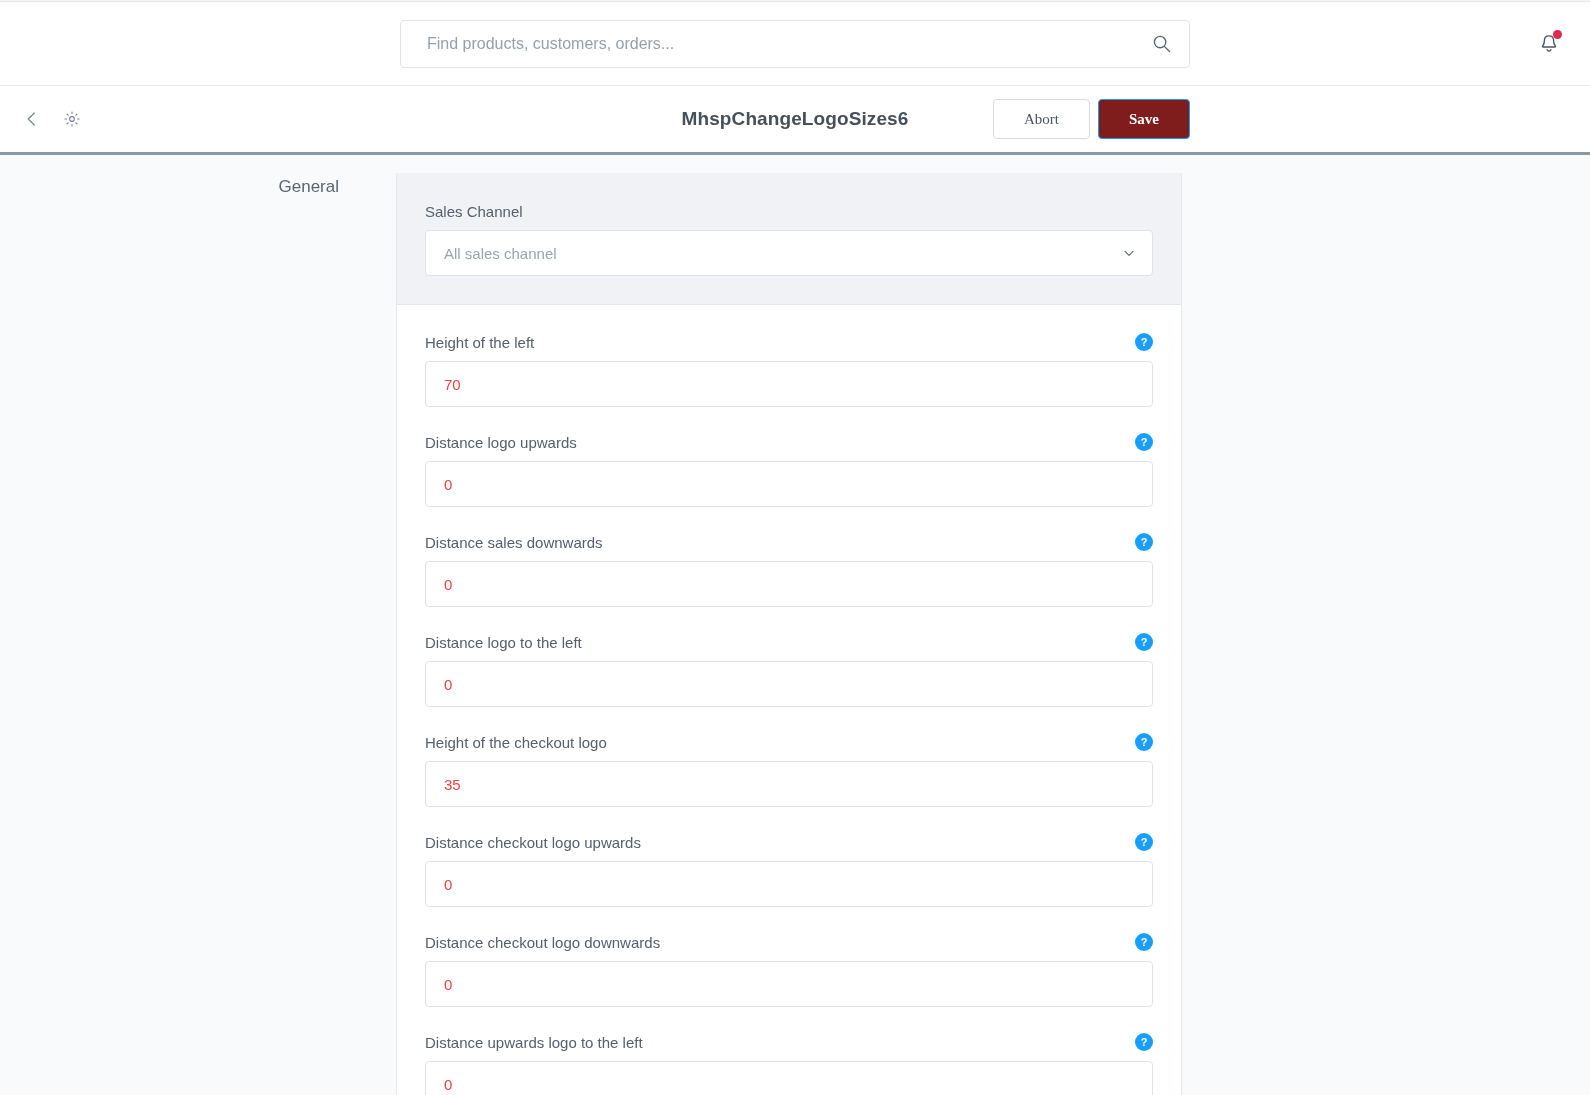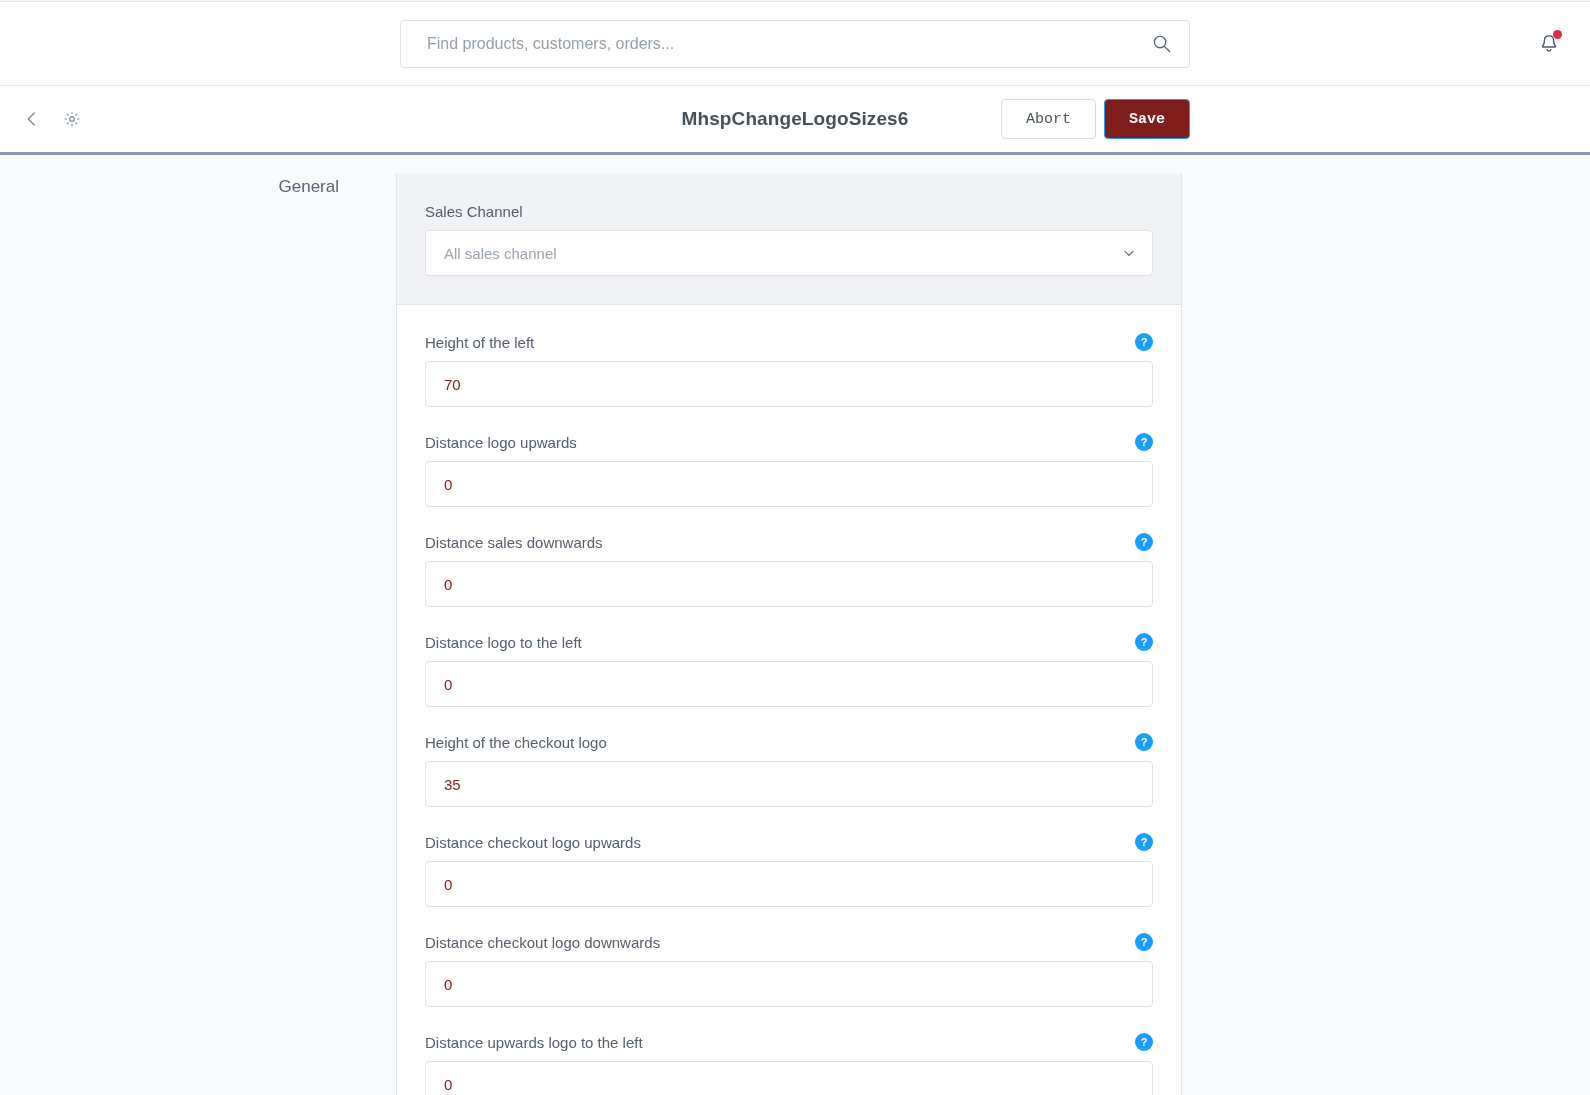--- a/index.html
+++ b/index.html
@@ -152,23 +152,23 @@
     align-items: center;
     gap: 8px;
     padding-right: 400px;
     position: relative;
     z-index: 2;
   }
 
   .btn {
     height: 40px;
     min-width: 84px;
-    padding: 0 24px;
+    padding: 0 30px;
     border-radius: 4px;
-    font-family: Liberation Mono, monospace;
+    font-family: Liberation Serif, serif;
     font-size: 15px;
     cursor: pointer;
     display: flex;
     align-items: center;
     justify-content: center;
   }
   .btn-ghost {
     background: #ffffff;
     border: 1px solid #d8dde3;
     color: #4a545b;
@@ -255,21 +255,21 @@
 
   .input {
     width: 100%;
     height: 46px;
     border: 1px solid #dfe3e8;
     border-radius: 4px;
     background: #ffffff;
     padding: 0 18px;
     font-family: "Liberation Sans", sans-serif;
     font-size: 15px;
-    color: #7f1d1d;
+    color: #ef4444;
     outline: none;
   }
   .input::placeholder { color: #9aa4ae; }
 
   .select-wrap { position: relative; }
   .select-wrap .input { padding-right: 46px; }
   .select-chevron {
     position: absolute;
     right: 16px;
     top: 50%;

